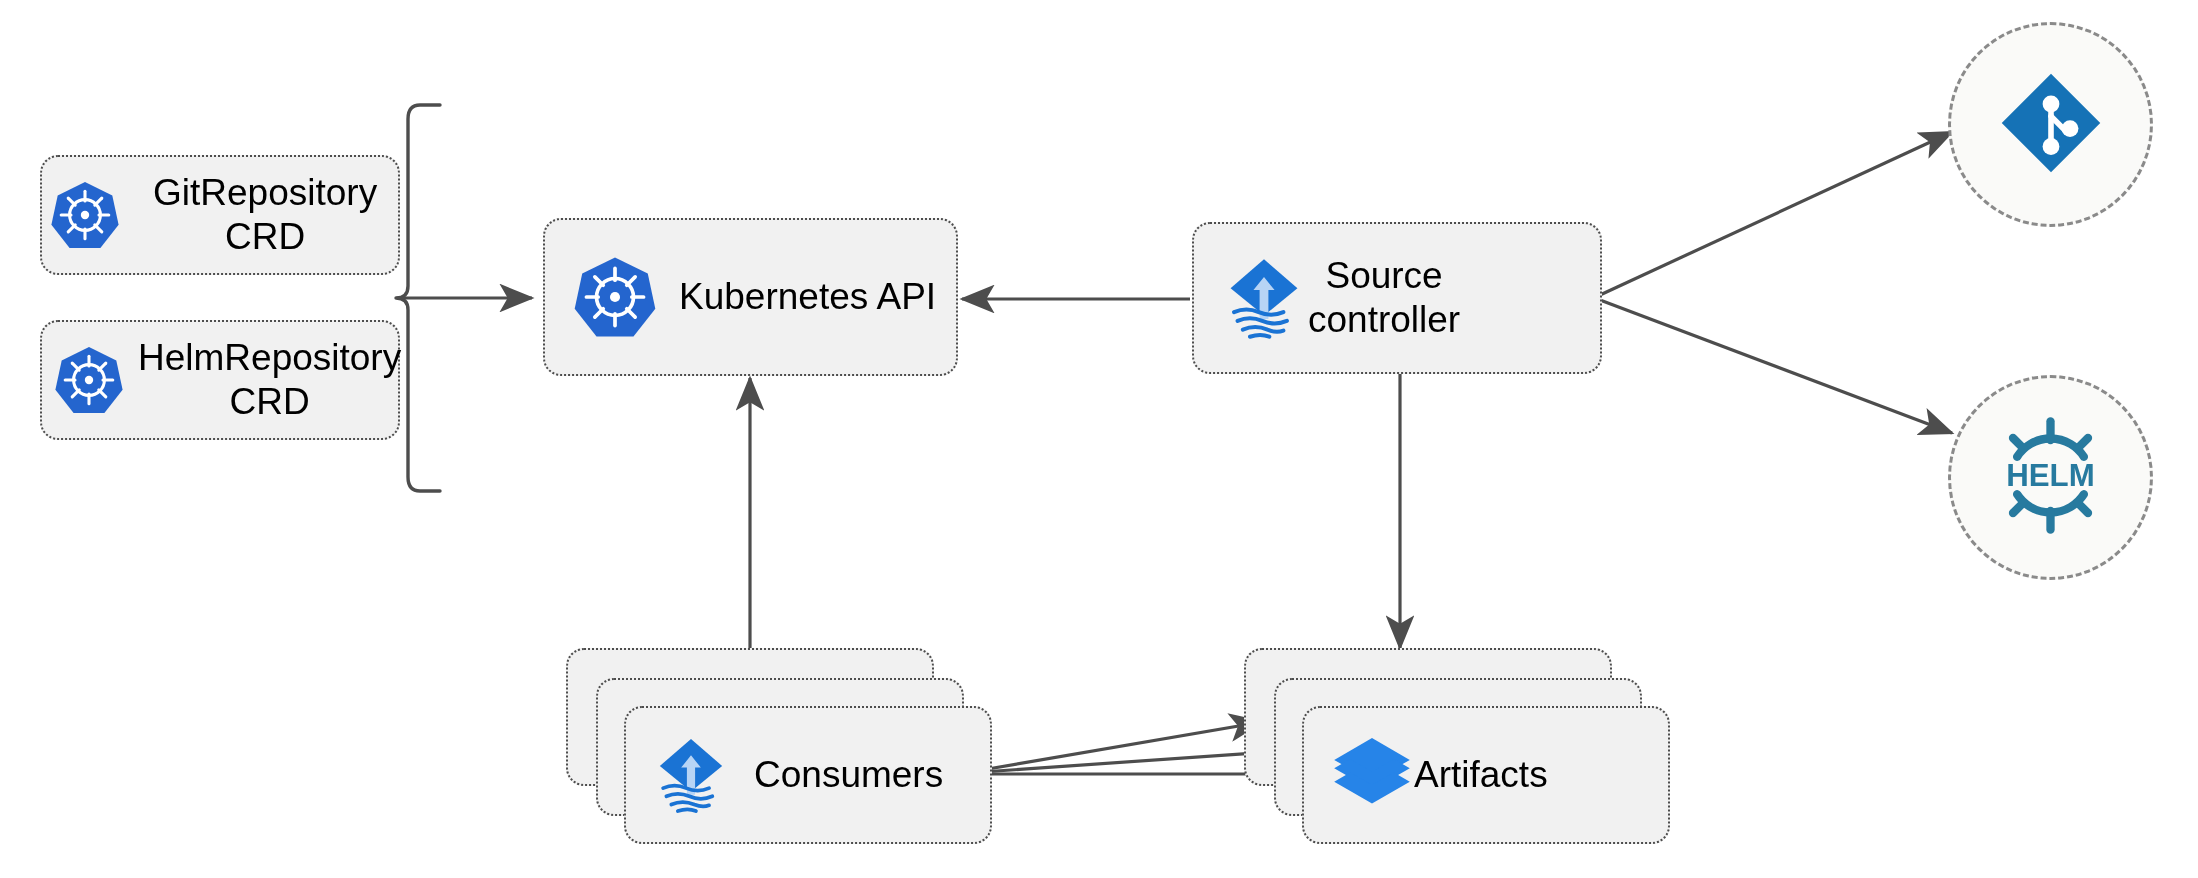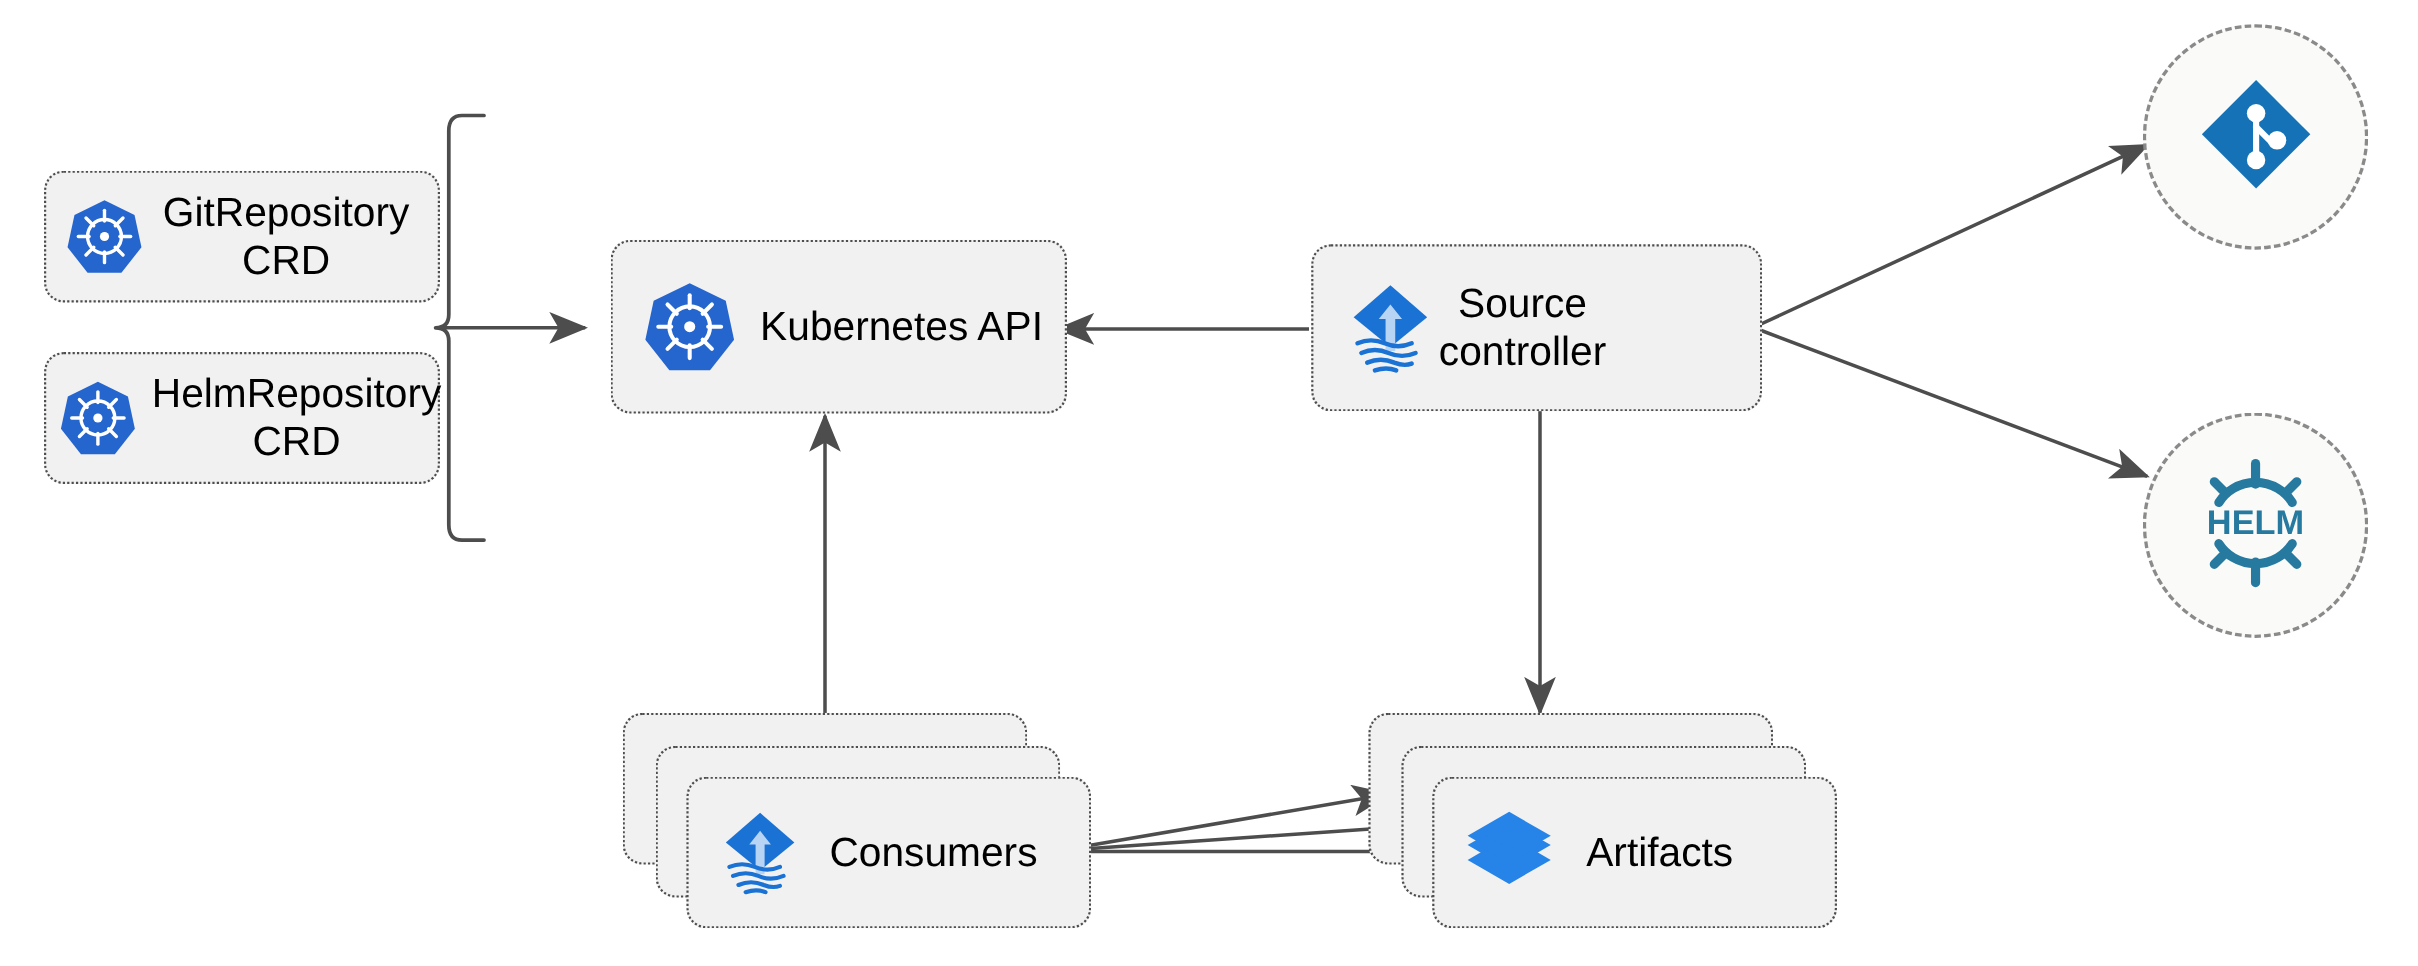--- a/index.html
+++ b/index.html
@@ -115,21 +115,21 @@
 
     <path class="wire" d="M 1600,295 L 1952,132" marker-end="url(#ah)"></path>
 
     <path class="wire" d="M 1600,300 L 1952,433" marker-end="url(#ah)"></path>
 
     <path class="wire" d="M 982,770 L 1262,722" marker-end="url(#ah)"></path>
     <path class="wire" d="M 982,772 L 1298,750" marker-end="url(#ah)"></path>
     <path class="wire" d="M 982,774 L 1330,774" marker-end="url(#ah)"></path>
   </svg>
 
-  <div class="node" style="left:40px; top:155px; width:360px; height:120px; padding-left:18px; gap:18px;">
+  <div class="node" style="left:40px; top:155px; width:360px; height:120px; padding-left:8px; gap:33px;">
     <span class="icon-slot">
       <svg width="70" height="70" viewBox="0 0 100 100" xmlns="http://www.w3.org/2000/svg">
         <path fill="#2465CE" d="M50 3 L89 22 L98 64 L72 97 L28 97 L2 64 L11 22 Z"></path>
         <g fill="none" stroke="#ffffff" stroke-width="4.4" stroke-linecap="round">
           <circle cx="50" cy="50" r="22"></circle>
           <line x1="50" y1="16" x2="50" y2="30"></line>
           <line x1="50" y1="70" x2="50" y2="84"></line>
           <line x1="16" y1="50" x2="30" y2="50"></line>
           <line x1="70" y1="50" x2="84" y2="50"></line>
           <line x1="26" y1="26" x2="36" y2="36"></line>
@@ -159,21 +159,21 @@
           <line x1="74" y1="26" x2="64" y2="36"></line>
           <line x1="36" y1="64" x2="26" y2="74"></line>
         </g>
         <circle cx="50" cy="50" r="6" fill="#ffffff"></circle>
       </svg>
     </span>
     <span class="label">HelmRepository
 CRD</span>
   </div>
 
-  <div class="node" style="left:543px; top:218px; width:415px; height:158px; padding-left:28px; gap:22px;margin-left:12px;">
+  <div class="node" style="left:543px; top:218px; width:415px; height:158px; padding-left:28px; gap:22px;">
     <span class="icon-slot">
       <svg width="84" height="84" viewBox="0 0 100 100" xmlns="http://www.w3.org/2000/svg">
         <path fill="#2465CE" d="M50 3 L89 22 L98 64 L72 97 L28 97 L2 64 L11 22 Z"></path>
         <g fill="none" stroke="#ffffff" stroke-width="4.4" stroke-linecap="round">
           <circle cx="50" cy="50" r="22"></circle>
           <line x1="50" y1="16" x2="50" y2="30"></line>
           <line x1="50" y1="70" x2="50" y2="84"></line>
           <line x1="16" y1="50" x2="30" y2="50"></line>
           <line x1="70" y1="50" x2="84" y2="50"></line>
           <line x1="26" y1="26" x2="36" y2="36"></line>
@@ -217,21 +217,21 @@
           <path d="M26 86 Q 40 80 54 86 Q 64 90 72 87"></path>
           <path d="M34 94 Q 46 90 56 94"></path>
         </g>
       </svg>
     </span>
     <span class="label">Consumers</span>
   </div>
 
   <div class="stack-ghost" style="left:1244px; top:648px; width:368px; height:138px;"></div>
   <div class="stack-ghost" style="left:1274px; top:678px; width:368px; height:138px;"></div>
-  <div class="node" style="left:1302px; top:706px; width:368px; height:138px; padding-left:26px; gap:28px;">
+  <div class="node" style="left:1302px; top:706px; width:368px; height:138px; padding-left:26px; ">
     <span class="icon-slot">
       <svg width="84" height="84" viewBox="0 0 100 100" xmlns="http://www.w3.org/2000/svg">
         <path fill="#2684E8" d="M50 6 L95 32 L50 58 L5 32 Z"></path>
         <path fill="#2684E8" d="M50 46 L76 31 L95 42 L50 68 L5 42 L24 31 Z"></path>
         <path fill="#2684E8" d="M50 62 L76 47 L95 58 L50 84 L5 58 L24 47 Z"></path>
       </svg>
     </span>
     <span class="label">Artifacts</span>
   </div>
 

